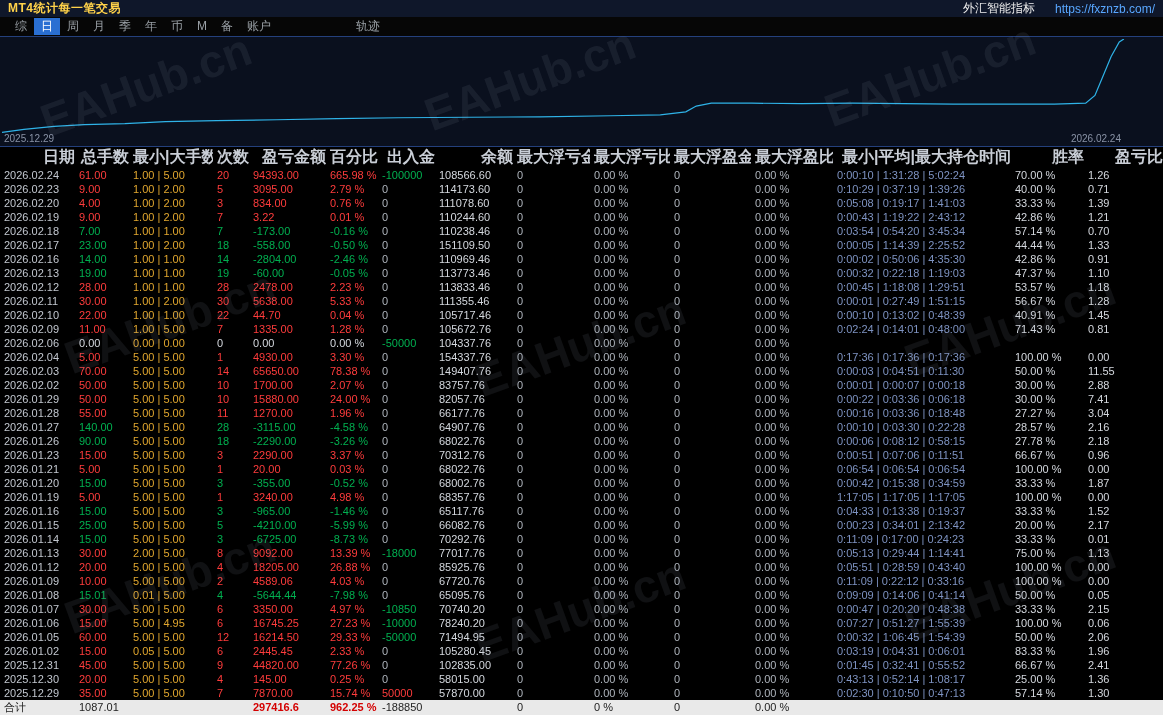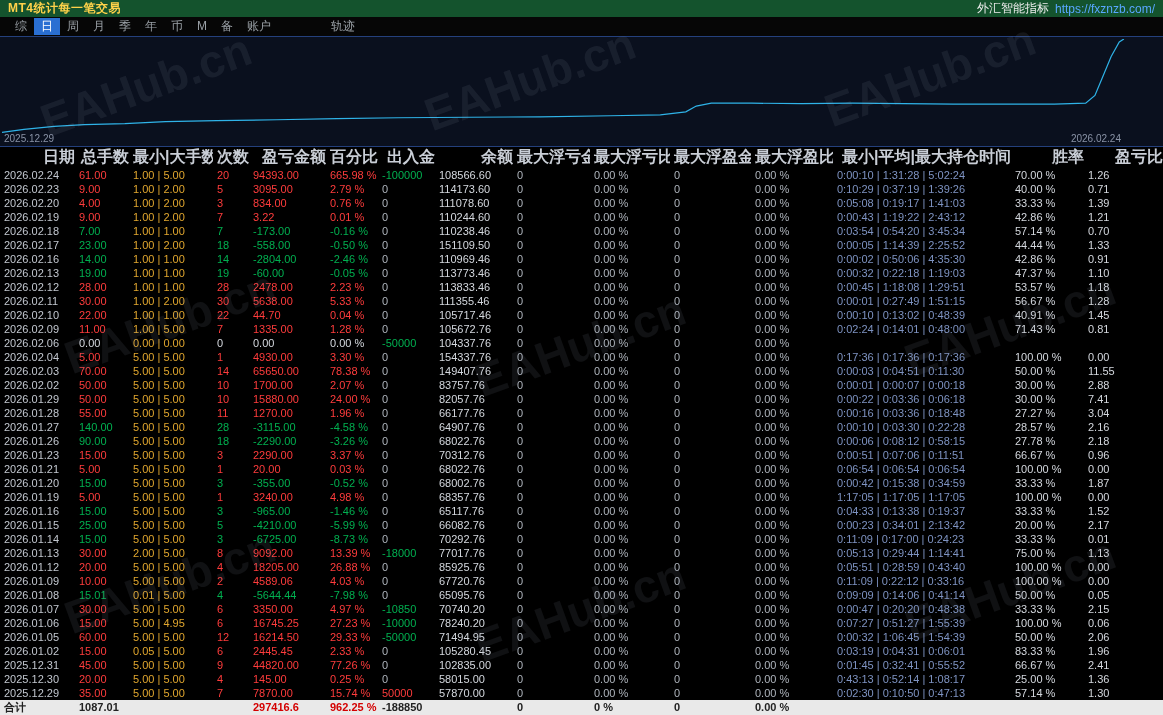--- a/index.html
+++ b/index.html
@@ -1,31 +1,31 @@
 <!DOCTYPE html>
 <html><head>
 <meta charset="utf-8">
 <style>
   *{margin:0;padding:0;box-sizing:border-box}
   html,body{width:1163px;height:715px;overflow:hidden}
   body{background:#000;font-family:"Liberation Sans","DejaVu Sans",sans-serif;position:relative}
 
   
-  .titlebar{position:absolute;top:0;left:0;right:0;height:17px;background:#14532d;
+  .titlebar{position:absolute;top:0;left:0;right:0;height:17px;background:#0f172a;
     display:flex;justify-content:space-between;align-items:center;padding:0 8px;z-index:3}
   .app-title{color:#ffd24a;font-size:12px;font-weight:bold;letter-spacing:.5px}
-  .titlebar-right{font-size:12px;color:#eee;display:flex;gap:6px;align-items:center}
+  .titlebar-right{font-size:12px;color:#eee;display:flex;gap:20px;align-items:center}
   .titlebar-link{color:#59a7ff;text-decoration:none}
 
   
   .menubar{position:absolute;top:17px;left:0;right:0;height:19px;background:#060606;
     display:flex;align-items:center;padding-left:8px;font-size:12px;color:#9aa0a6;z-index:3}
   .menu-item{padding:1px 7px;cursor:pointer;line-height:15px}
   .menu-item.active{background:#2a6fd2;color:#fff}
-  .menu-item.gap{margin-left:46px}
+  .menu-item.gap{margin-left:71px}
 
   
   .chart{position:absolute;top:36px;left:0;right:0;height:111px;background:#0a101e;
     border-top:1px solid #24407c;border-bottom:1px solid #24407c}
   .chart svg{position:absolute;left:2px;top:2px;width:1159px;height:105px}
   .chart-label{position:absolute;font-size:10px;color:#8a93a6;bottom:2px}
   .chart-label.start{left:4px}
   .chart-label.end{right:42px}
 
   
@@ -43,21 +43,21 @@
   .c-red{color:#ff3c3c}
   .c-green{color:#00b050}
   .c-yellow{color:#e0a62e}
   .c-light{color:#d4d8de}
   .c-dim{color:#aeb4bc}
   .c-time{color:#7e93c2}
 
   
   .total-row{position:absolute;bottom:0;left:0;right:0;height:15px;background:#e9e9e9;z-index:4}
   .total-row td{height:15px;line-height:15px}
-  .t-dark{color:#222;font-weight:bold}
+  .t-dark{color:#222;font-weight:normal}
   .t-red{color:#d40000;font-weight:bold}
 </style>
 </head>
 <body>
 
 <div class="titlebar">
   <span class="app-title">MT4统计每一笔交易</span>
   <span class="titlebar-right">
     <span>外汇智能指标</span>
     <a class="titlebar-link">https://fxznzb.com/</a>

